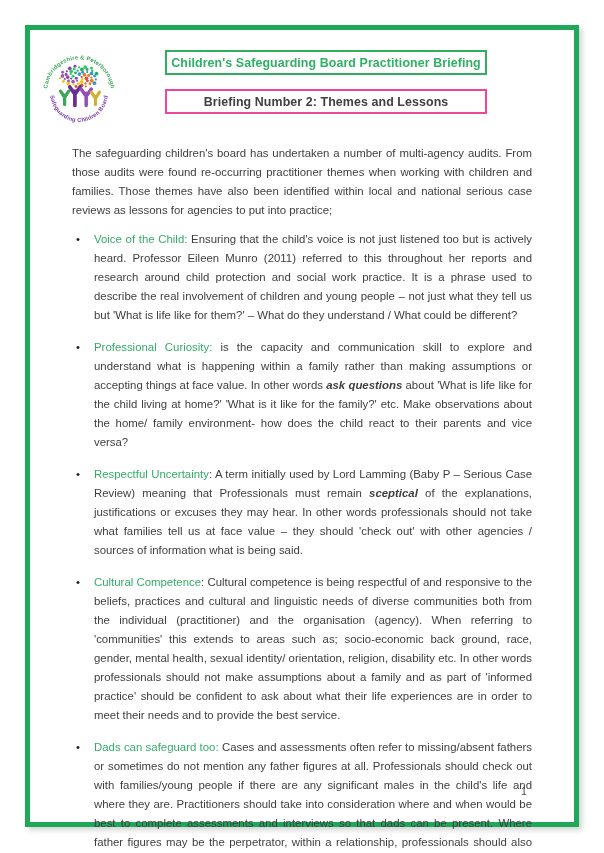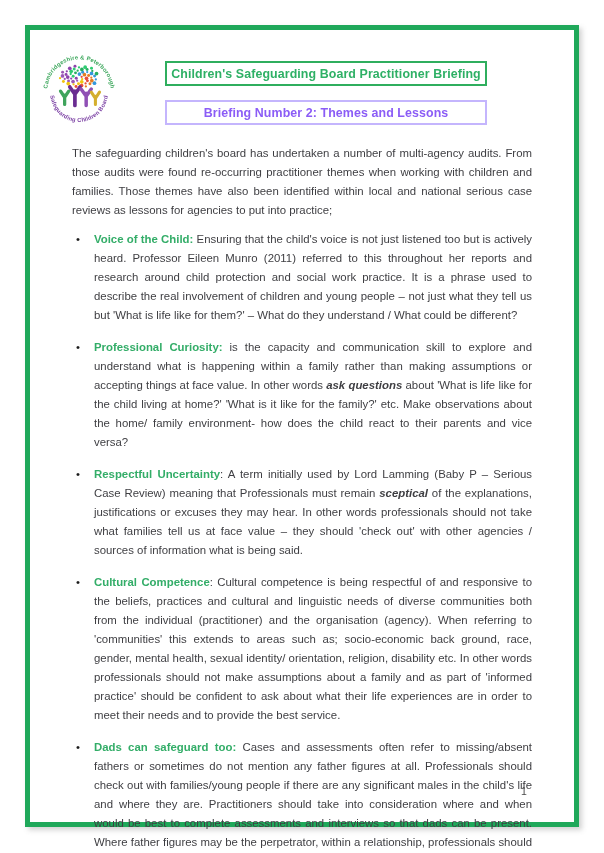--- a/index.html
+++ b/index.html
@@ -9,37 +9,37 @@
   }
   .page-frame{
     position:absolute;left:25px;top:25px;width:554px;height:802px;
     box-sizing:border-box;border:5px solid #1fa85a;background:#ffffff;
     box-shadow:3px 3px 5px rgba(110,110,110,.30);
   }
   .logo{position:absolute;left:39px;top:46px;width:80px;height:80px;}
   .title-box{
     position:absolute;left:165px;width:322px;height:25px;box-sizing:border-box;
     display:flex;align-items:center;justify-content:center;
-    font-weight:bold;font-size:12.4px;letter-spacing:.1px;background:#fff;margin-top:11px;
+    font-weight:bold;font-size:12.4px;letter-spacing:.1px;background:#fff;
   }
   .title-box.green{top:50px;border:2px solid #2fae5e;color:#2eb065;}
-  .title-box.blue{top:89px;border:2px solid #c4b5fd;color:#8b5cf6;}
+  .title-box.blue{top:89px;border:2px solid #ec4899;color:#404040;}
   .content{
     position:absolute;left:72px;top:144px;width:460px;
     font-size:11.4px;line-height:19px;color:#3e3e42;text-align:justify;
   }
   .intro{margin:0;}
   ul.themes{list-style:none;margin:10px 0 0 0;padding:0;}
   ul.themes li{position:relative;padding-left:22px;margin:0;}
   ul.themes li + li{margin-top:13px;}
   ul.themes li::before{
     content:"\2022";position:absolute;left:4px;top:0;
     color:#1a1a1a;font-size:11.4px;
   }
-  .b-title{color:#33ad68;font-weight:bold;}
+  .b-title{color:#33ad68;font-weight:normal;}
   .b-em{font-weight:bold;}
   .page-number{
     position:absolute;left:514px;top:785px;width:20px;text-align:center;
     font-size:10.5px;color:#4a4a4a;
   }
 </style>
 </head>
 <body>
 
 <div class="canvas">

